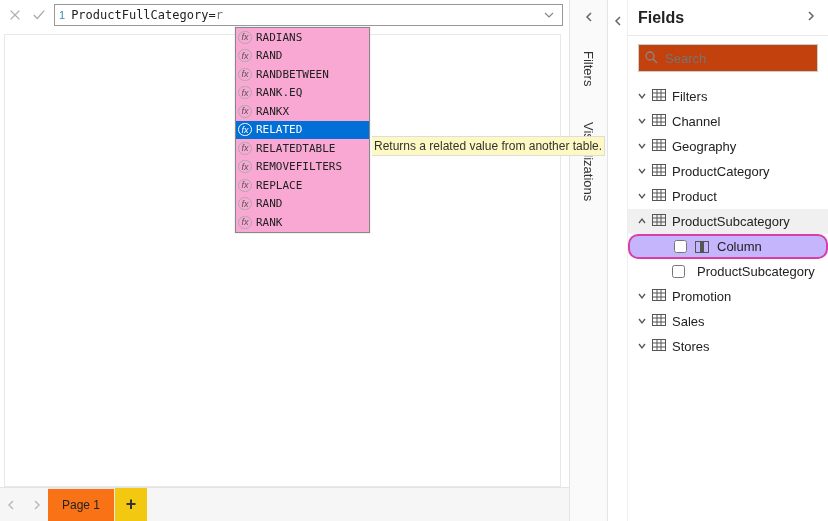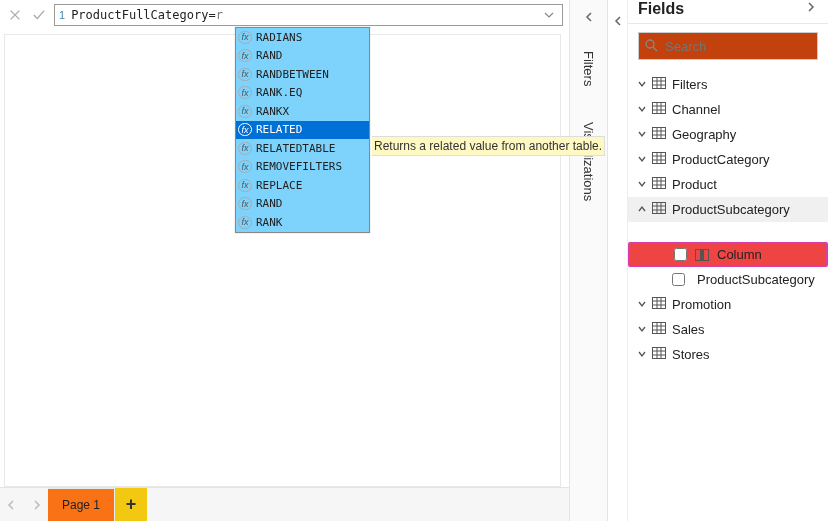--- a/index.html
+++ b/index.html
@@ -69,21 +69,21 @@
     align-items: center;
     justify-content: center;
     color: #777;
   }
   
   .suggest {
     position: absolute;
     top: 27px;
     left: 235px;
     width: 135px;
-    background: #7dd3fc;
+    background: #f9a8d4;
     border: 1px solid #888;
     z-index: 10;
     box-shadow: 0 0 1px rgba(0,0,0,0.3);
   }
   .suggest-list {
     max-height: 207px;
     overflow-y: scroll;
   }
   .suggest-item {
     display: flex;
@@ -190,23 +190,23 @@
     transform: rotate(0deg);
   }
   
   .fields-panel {
     width: 200px;
     display:flex;
     flex-direction:column;
     background:#fff;
   }
   .fields-header {
-    height: 24px;
-    display:flex;
-    align-items:flex-start;
+    height: 36px;
+    display:flex;
+    align-items:center;
     justify-content:space-between;
     padding: 0 10px;
     font-size: 16px;
     font-weight: 600;
     border-bottom: 1px solid #e8e8e8;
   }
   .search-wrap {
     padding: 8px 10px;
   }
   .search-input {
@@ -238,23 +238,22 @@
   }
   .tree-row .chev {
     width: 12px;
     text-align:center;
     color:#555;
   }
   .tbl-ico { width:16px; color:#555; }
   .tree-row.expanded-sub { background:#f0f0f0; }
   .tree-row.highlight {
     border: 2px solid #d83ea7;
-    border-radius: 2px;
-    background:#ef4444;
-    margin-top:20px;
+    border-radius: 10px;
+    background:#c4b5fd;
   }
   .tree-row.indent { padding-left: 44px; }
   .tree-row.indent input[type=checkbox] { margin-right:4px; }
   .col-ico {
     width:14px;
     height:12px;
     display:inline-flex;
   }
   .panel-collapse-left {
     width: 20px;

